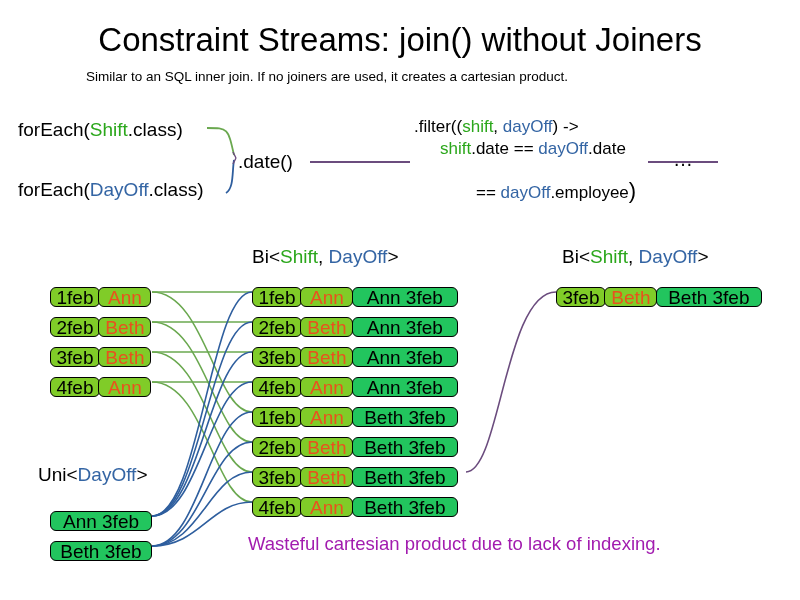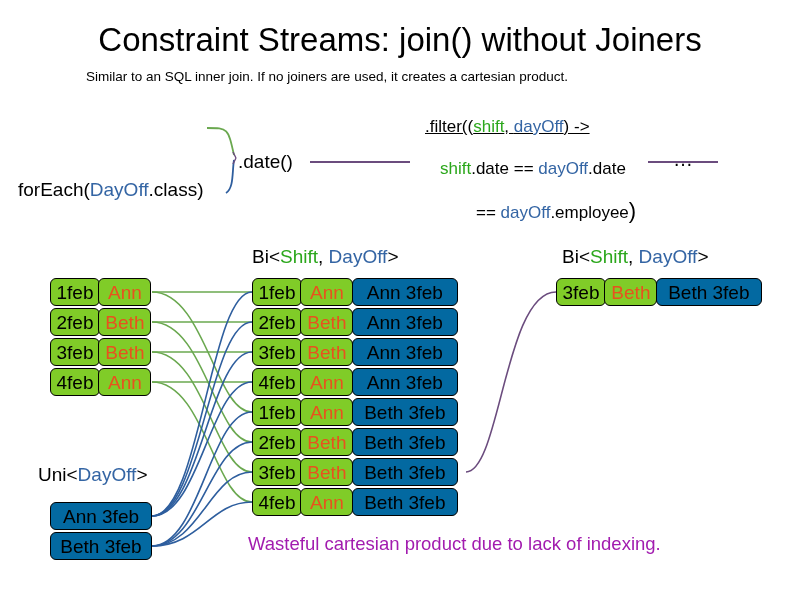--- a/index.html
+++ b/index.html
@@ -47,22 +47,22 @@
   #foreach-shift { left: 18px; top: 118px; }
   #foreach-dayoff { left: 18px; top: 178px; }
   #join-label { left: 238px; top: 150px; }
 
   #filter-block {
     left: 414px; top: 116px;
     font-size: 17px;
     line-height: 22px;
     white-space: nowrap;
   }
-  #filter-block .l1 { margin-left: 11px; text-decoration: underline; }
-  #filter-block .l2 { margin-left: 26px; margin-top: 20px; }
+  #filter-block .l1 { margin-left: 0px; }
+  #filter-block .l2 { margin-left: 26px; }
   #filter-block .l3 { margin-left: 26px; }
   #filter-block .l4 { margin-left: 62px; margin-top: 20px; }
   .big-paren { font-size: 22px; }
 
   #ellipsis {
     left: 673px; top: 148px;
     font-size: 20px;
     letter-spacing: 1px;
   }
 
@@ -91,24 +91,25 @@
   .card {
     box-sizing: border-box;
     border: 1.6px solid #000000;
     border-radius: 6px;
     display: flex;
     align-items: center;
     justify-content: center;
     font-size: 19px;
     line-height: 19px;
     white-space: nowrap;
-    height: 28px;
+    height: 20px;
+    margin-top: 9px;
   }
   .card.green { background: #80CC28; }
-  .card.blue  { background: #0369a1; }
+  .card.blue  { background: #22c55e; }
   .card .date { color: #000000; }
   .card .name { color: #E8521E; }
   .card .dayoff { color: #000000; }
 
   .w-date  { width: 50px; }
   .w-name  { width: 53px; margin-left: -1.6px; }
   .w-pair  { width: 106px; margin-left: -1.6px; }
   .w-wide  { width: 102px; }
 
   
@@ -124,20 +125,21 @@
   }
 </style>
 </head>
 <body>
 
 <div id="stage">
 
   <div class="abs" id="title">Constraint Streams: join() without Joiners</div>
   <div class="abs" id="subtitle">Similar to an SQL inner join. If no joiners are used, it creates a cartesian product.</div>
 
+  <div class="abs code" id="foreach-shift"><span class="k">forEach(</span><span class="g">Shift</span><span class="k">.class)</span></div>
 
   <div class="abs code" id="foreach-dayoff"><span class="k">forEach(</span><span class="b">DayOff</span><span class="k">.class)</span></div>
 
   <div class="abs code" id="join-label">.date()</div>
 
   <div class="abs" id="filter-block">
     <div class="l1"><span class="k">.filter((</span><span class="g">shift</span><span class="k">, </span><span class="b">dayOff</span><span class="k">) -&gt;</span></div>
     <div class="l2"><span class="g">shift</span><span class="k">.date == </span><span class="b">dayOff</span><span class="k">.date</span></div>
     <div class="l4"><span class="k">== </span><span class="b">dayOff</span><span class="k">.employee</span><span class="k big-paren">)</span></div>
   </div>

